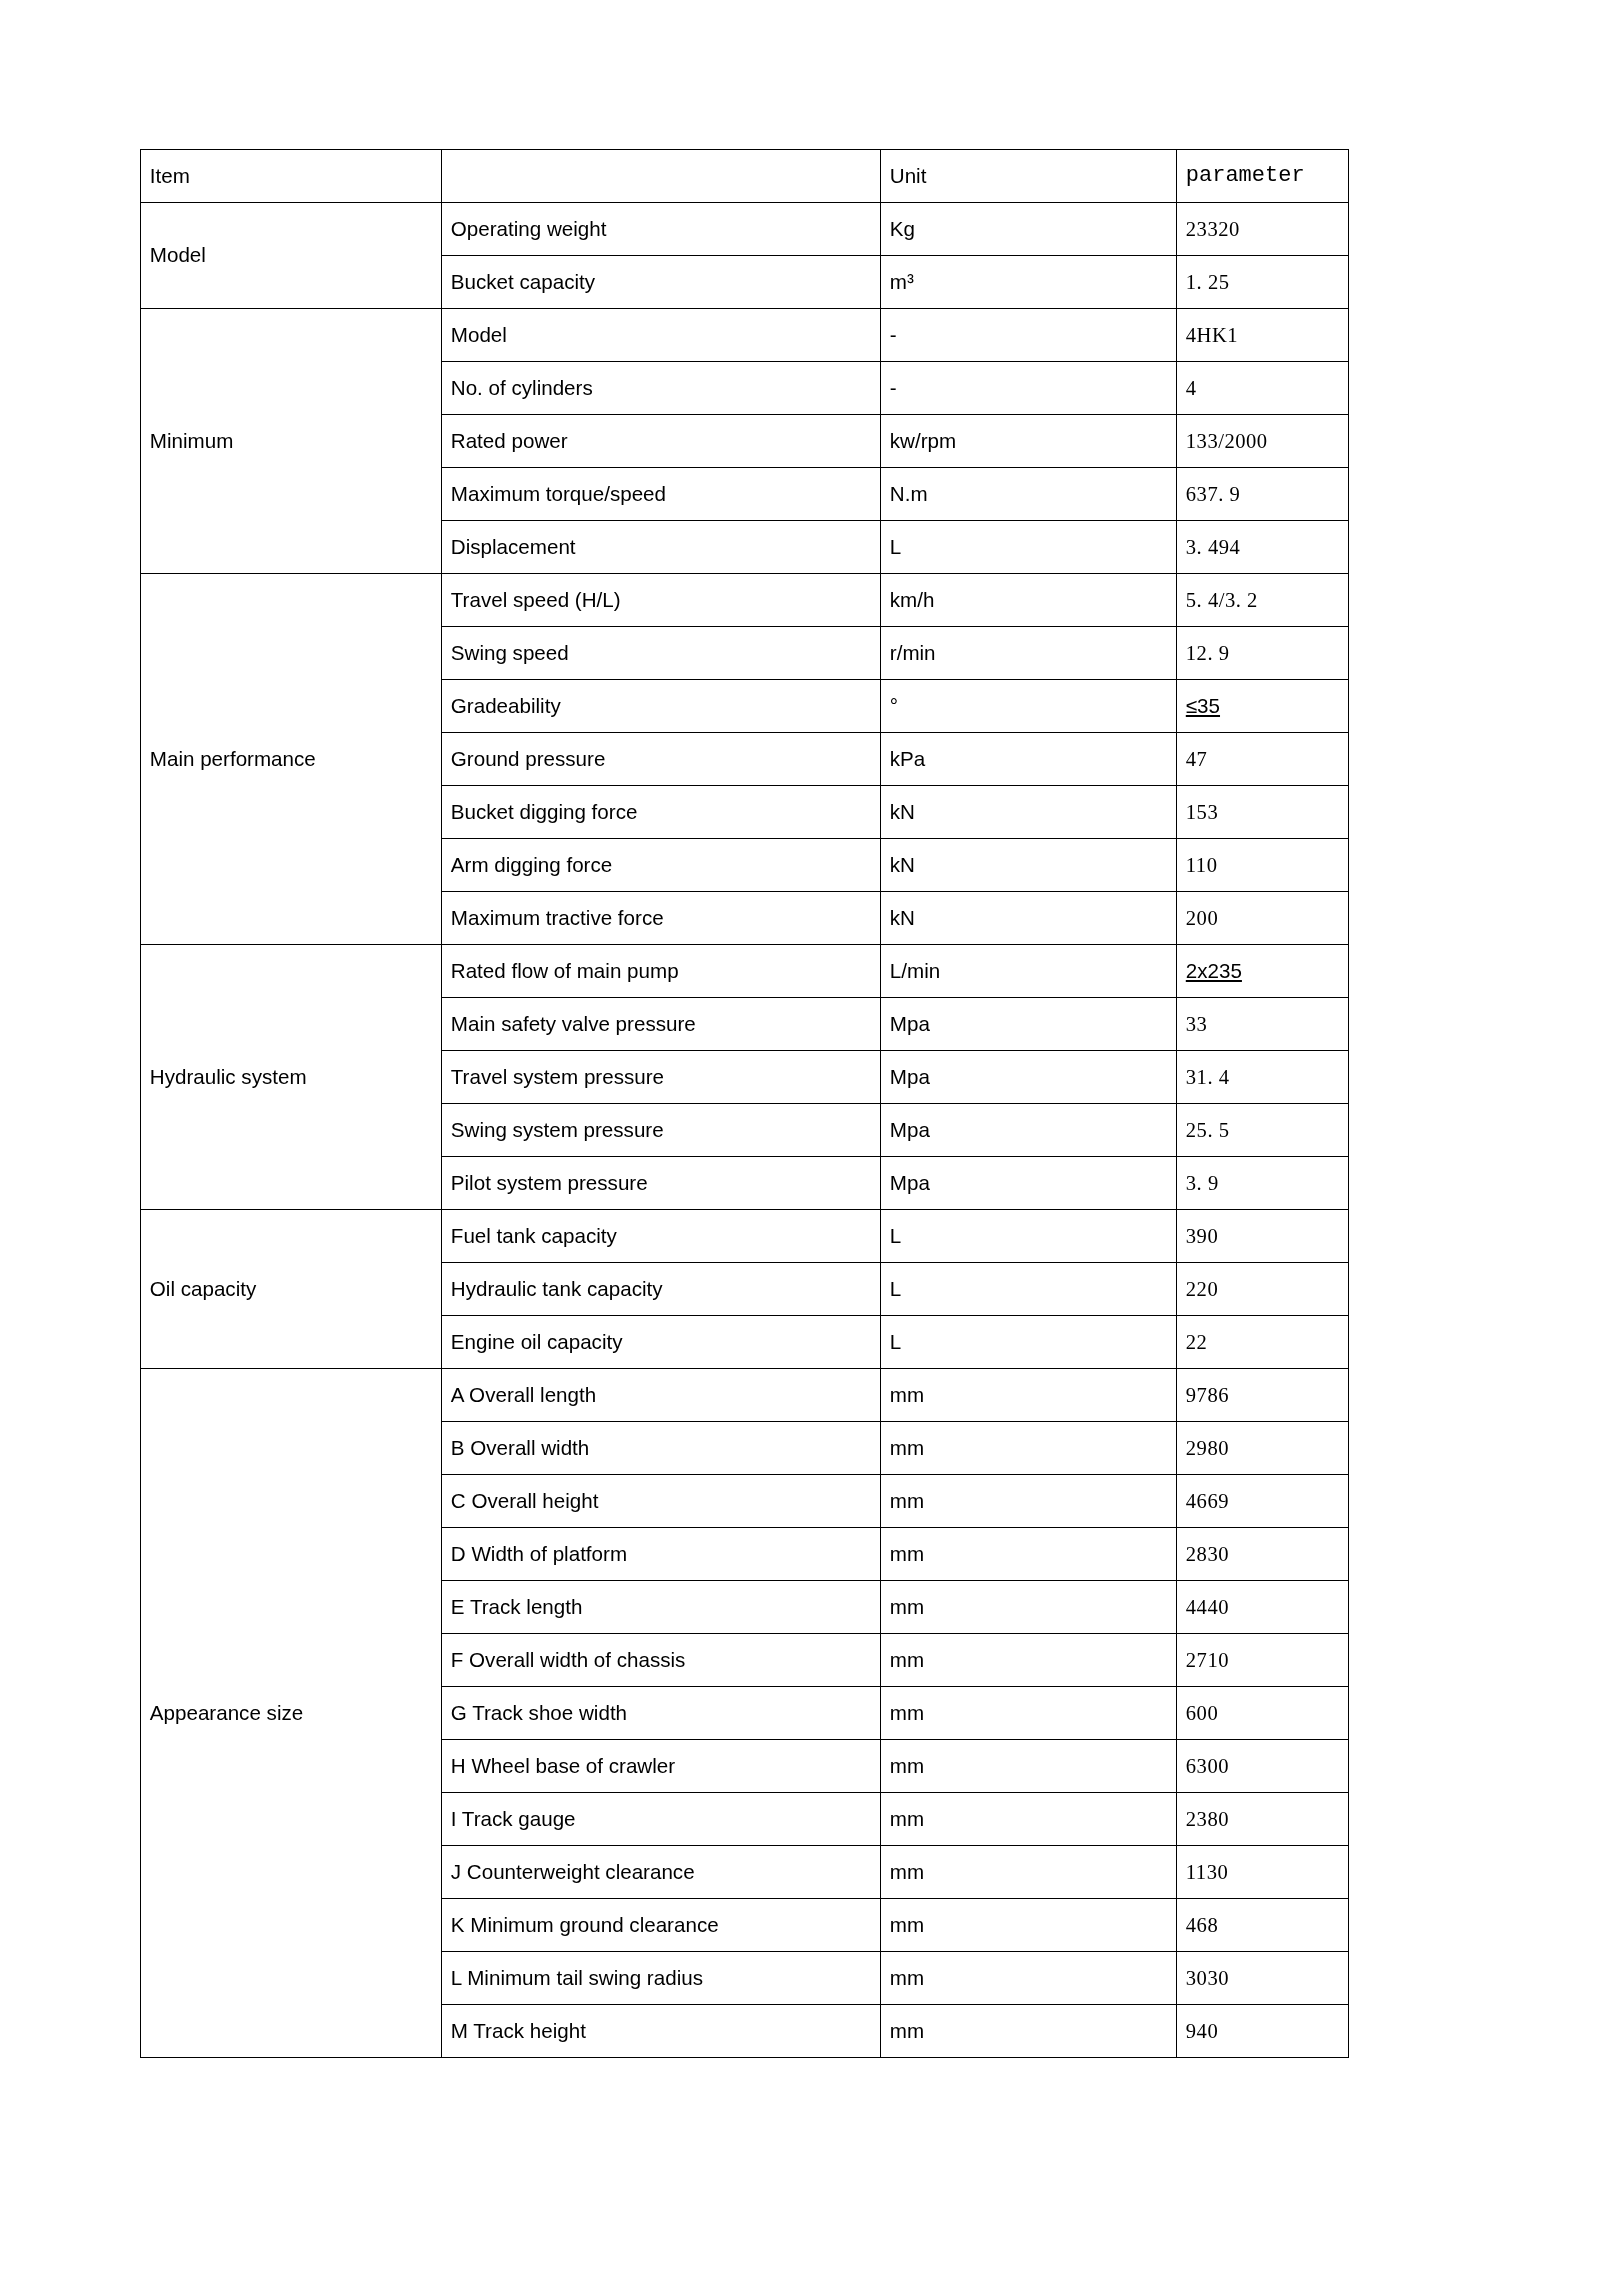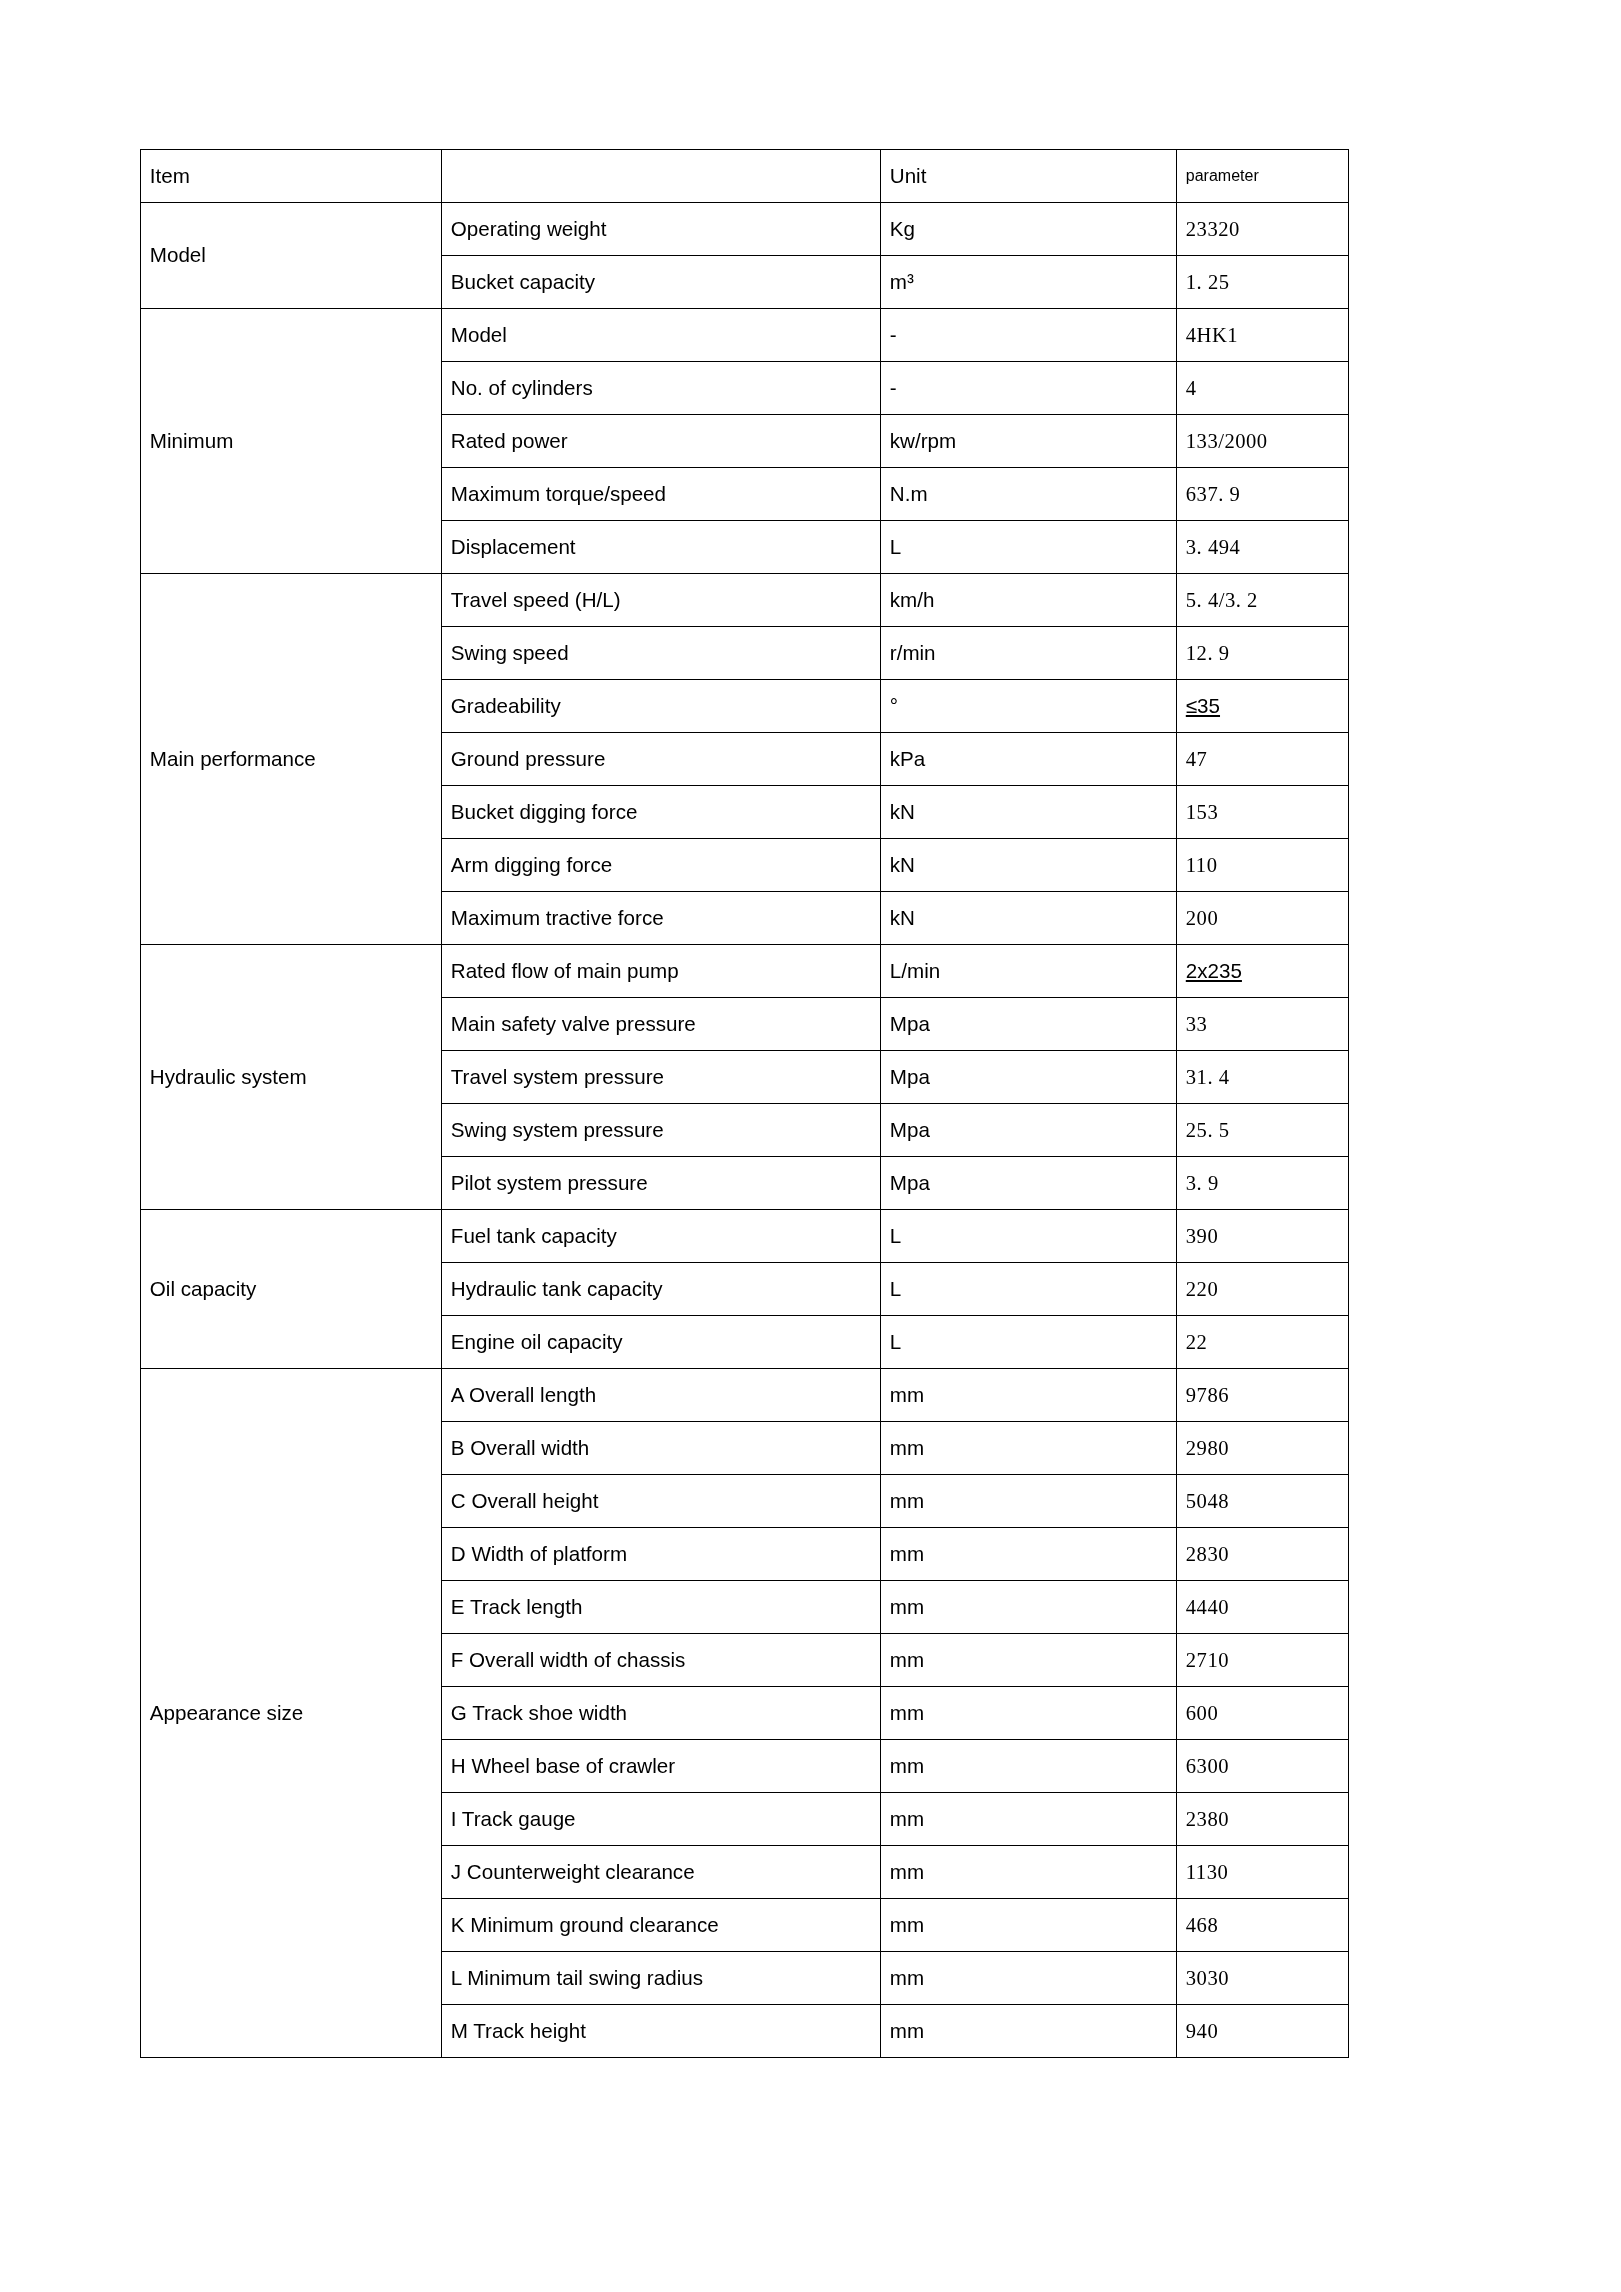--- a/index.html
+++ b/index.html
@@ -66,22 +66,22 @@
   }
   td.param.sans {
     font-family: "Liberation Sans", sans-serif;
     letter-spacing: 0;
     text-decoration: underline;
   }
   tr.header td {
     font-size: 20.6px;
   }
   tr.header td.param {
-    font-family: Liberation Sans, sans-serif;
-    font-size: 16px;
+    font-family: Liberation Mono, monospace;
+    font-size: 22px;
     letter-spacing: 0;
   }
 </style>
 </head>
 <body>
 
 <div class="page">
   <div class="table-wrap">
     <table class="spec">
       <colgroup>
@@ -219,21 +219,21 @@
             <td class="param">9786</td>
           </tr>
           <tr>
             <td class="item">B Overall width</td>
             <td class="unit">mm</td>
             <td class="param">2980</td>
           </tr>
           <tr>
             <td class="item">C Overall height</td>
             <td class="unit">mm</td>
-            <td class="param">5048</td>
+            <td class="param">4669</td>
           </tr>
           <tr>
             <td class="item">D Width of platform</td>
             <td class="unit">mm</td>
             <td class="param">2830</td>
           </tr>
           <tr>
             <td class="item">E Track length</td>
             <td class="unit">mm</td>
             <td class="param">4440</td>

